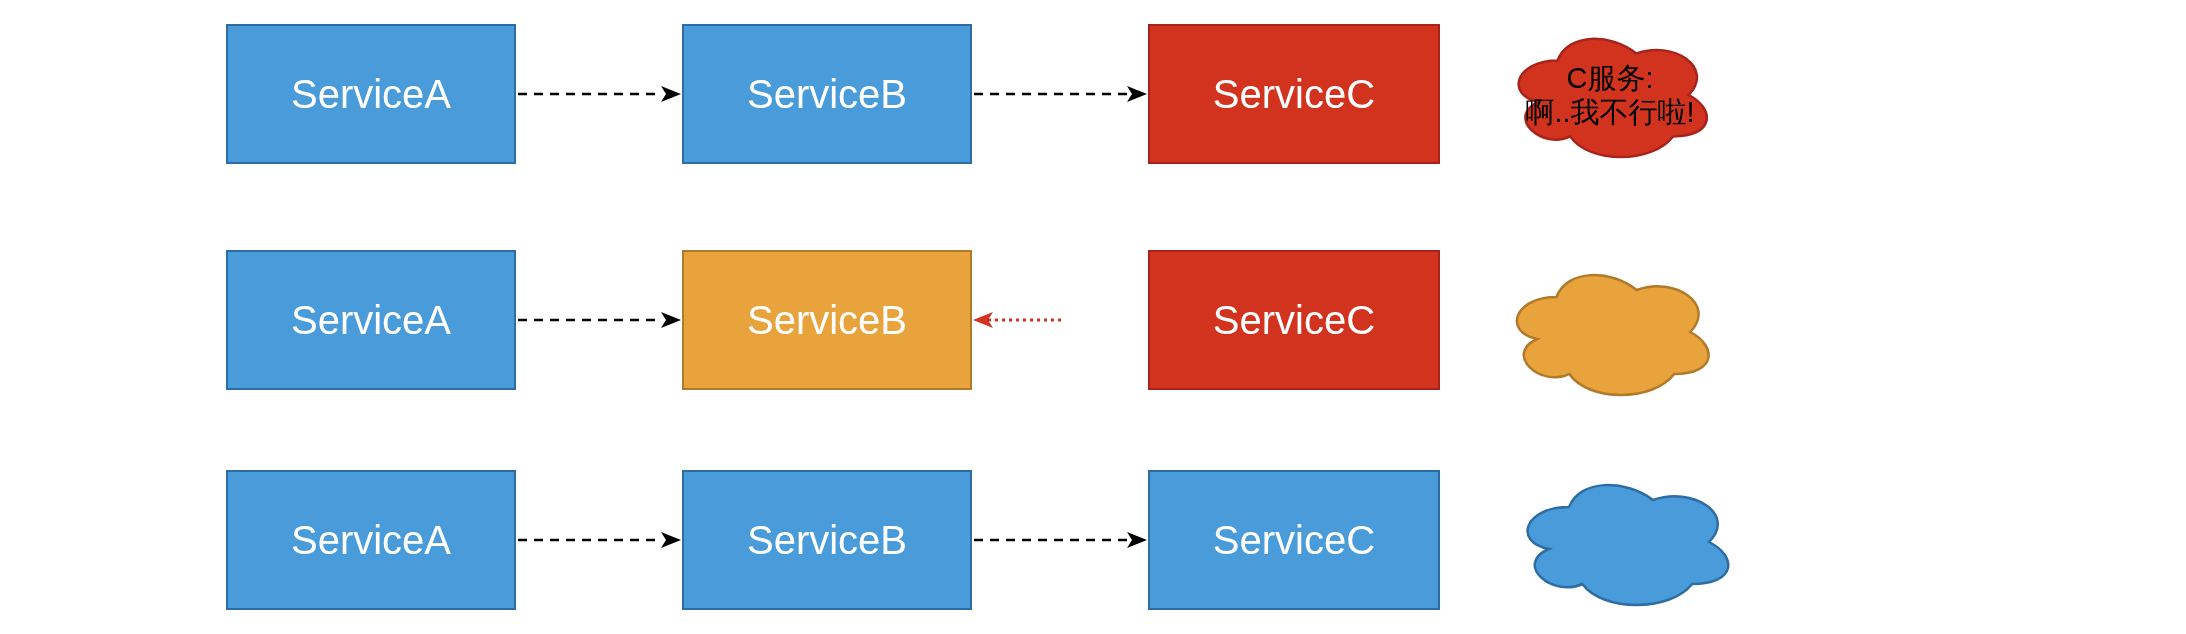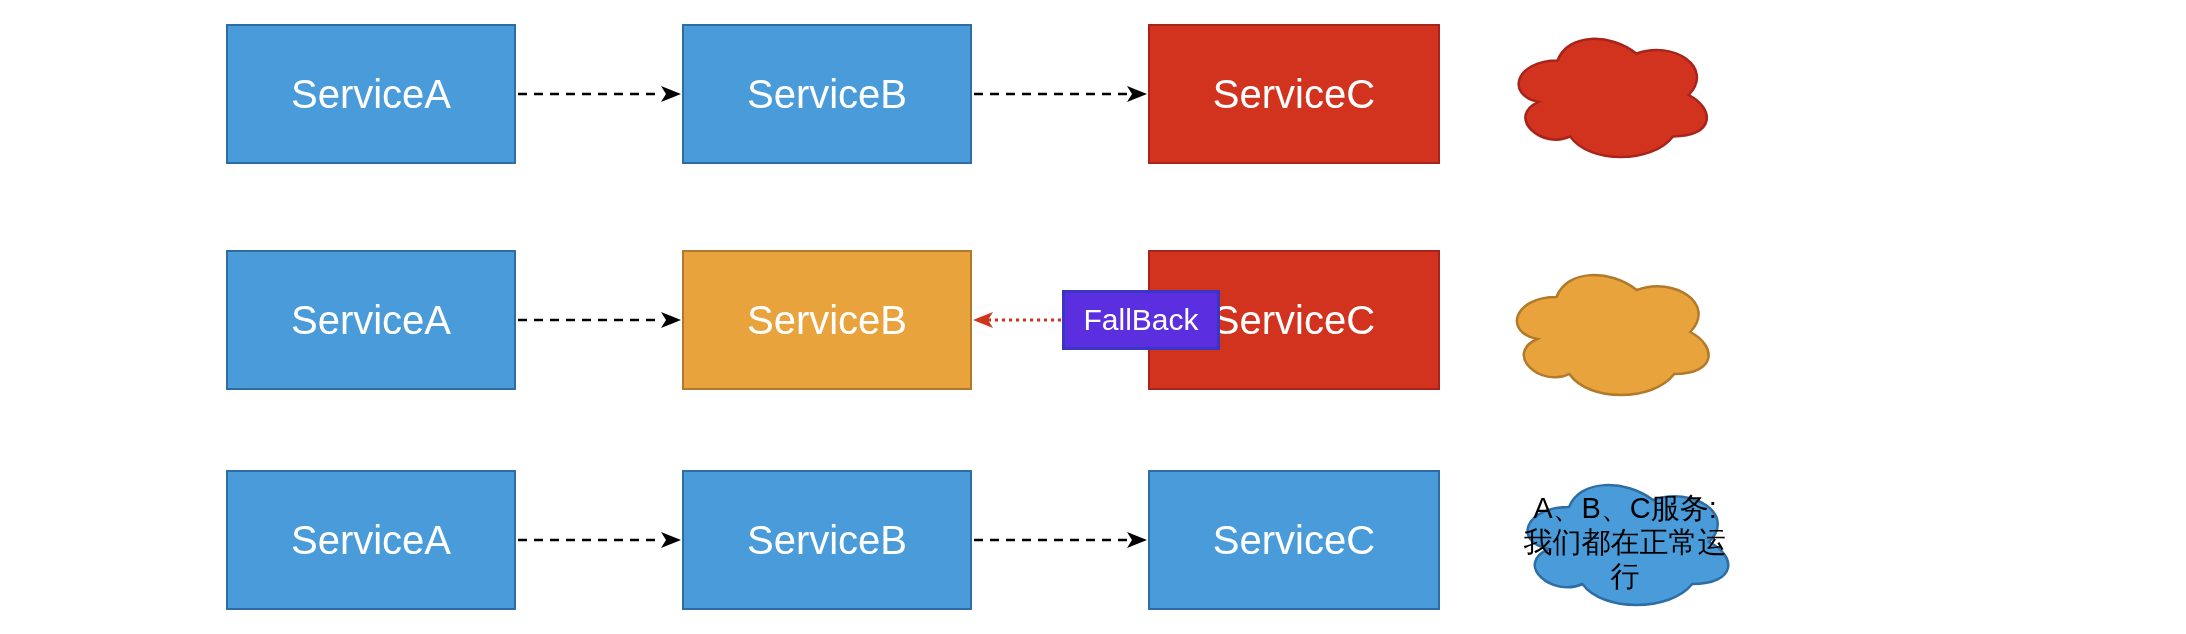--- a/index.html
+++ b/index.html
@@ -73,40 +73,39 @@
   <svg class="arrow" width="176" height="24" style="left:972px;top:82px">
     <line x1="2" y1="12" x2="156" y2="12" stroke="#000000" stroke-width="2.6" stroke-dasharray="9 7"></line>
     <path d="M175 12 L155 4 L160 12 L155 20 Z" fill="#000000"></path>
   </svg>
   <div class="sbox red" style="left:1148px;top:24px;width:292px">
     <span>ServiceC</span>
   </div>
   <svg class="cloud" viewBox="0 0 100 100" preserveAspectRatio="none" width="210" height="138" style="left:1505px;top:26px">
     <path d="M25,25 C5,25 0,50 16,55 C0,66 18,90 31,80 C40,100 70,100 80,80 C100,80 100,60 87.5,50 C100,30 80,10 62.5,20 C50,5 30,5 25,25 Z" fill="#D2331F" stroke="#A8241B" stroke-width="2.5" style="vector-effect:non-scaling-stroke"></path>
   </svg>
+  <div class="cloud-label" style="left:1450px;top:26px;height:138px">C服务:
+啊..我不行啦!</div>
 
   <div class="sbox blue" style="left:226px;top:250px">
     <span>ServiceA</span>
   </div>
   <svg class="arrow" width="166" height="24" style="left:516px;top:308px">
     <line x1="2" y1="12" x2="146" y2="12" stroke="#000000" stroke-width="2.6" stroke-dasharray="9 7"></line>
     <path d="M165 12 L145 4 L150 12 L145 20 Z" fill="#000000"></path>
   </svg>
   <div class="sbox orange" style="left:682px;top:250px">
     <span>ServiceB</span>
   </div>
   <svg class="arrow" width="92" height="24" style="left:972px;top:308px">
     <path d="M1 12 L21 4 L16 12 L21 20 Z" fill="#D2331F"></path>
     <line x1="16" y1="12" x2="92" y2="12" stroke="#D2331F" stroke-width="3" stroke-dasharray="3 4"></line>
   </svg>
   <div class="sbox red" style="left:1148px;top:250px;width:292px">
     <span>ServiceC</span>
-  </div>
-  <div class="fallback-box">
-    <span>FallBack</span>
   </div>
   <svg class="cloud" viewBox="0 0 100 100" preserveAspectRatio="none" width="214" height="140" style="left:1503px;top:262px">
     <path d="M25,25 C5,25 0,50 16,55 C0,66 18,90 31,80 C40,100 70,100 80,80 C100,80 100,60 87.5,50 C100,30 80,10 62.5,20 C50,5 30,5 25,25 Z" fill="#E9A33C" stroke="#B17A2B" stroke-width="2.5" style="vector-effect:non-scaling-stroke"></path>
   </svg>
 
   <div class="sbox blue" style="left:226px;top:470px">
     <span>ServiceA</span>
   </div>
   <svg class="arrow" width="166" height="24" style="left:516px;top:528px">
     <line x1="2" y1="12" x2="146" y2="12" stroke="#000000" stroke-width="2.6" stroke-dasharray="9 7"></line>
@@ -118,17 +117,14 @@
   <svg class="arrow" width="176" height="24" style="left:972px;top:528px">
     <line x1="2" y1="12" x2="156" y2="12" stroke="#000000" stroke-width="2.6" stroke-dasharray="9 7"></line>
     <path d="M175 12 L155 4 L160 12 L155 20 Z" fill="#000000"></path>
   </svg>
   <div class="sbox blue" style="left:1148px;top:470px;width:292px">
     <span>ServiceC</span>
   </div>
   <svg class="cloud" viewBox="0 0 100 100" preserveAspectRatio="none" width="224" height="140" style="left:1513px;top:472px">
     <path d="M25,25 C5,25 0,50 16,55 C0,66 18,90 31,80 C40,100 70,100 80,80 C100,80 100,60 87.5,50 C100,30 80,10 62.5,20 C50,5 30,5 25,25 Z" fill="#499CD9" stroke="#2E6DA4" stroke-width="2.5" style="vector-effect:non-scaling-stroke"></path>
   </svg>
-  <div class="cloud-label" style="left:1465px;top:472px;height:140px">A、B、C服务:
-我们都在正常运
-行</div>
 
 </div>
 
 </body></html>

